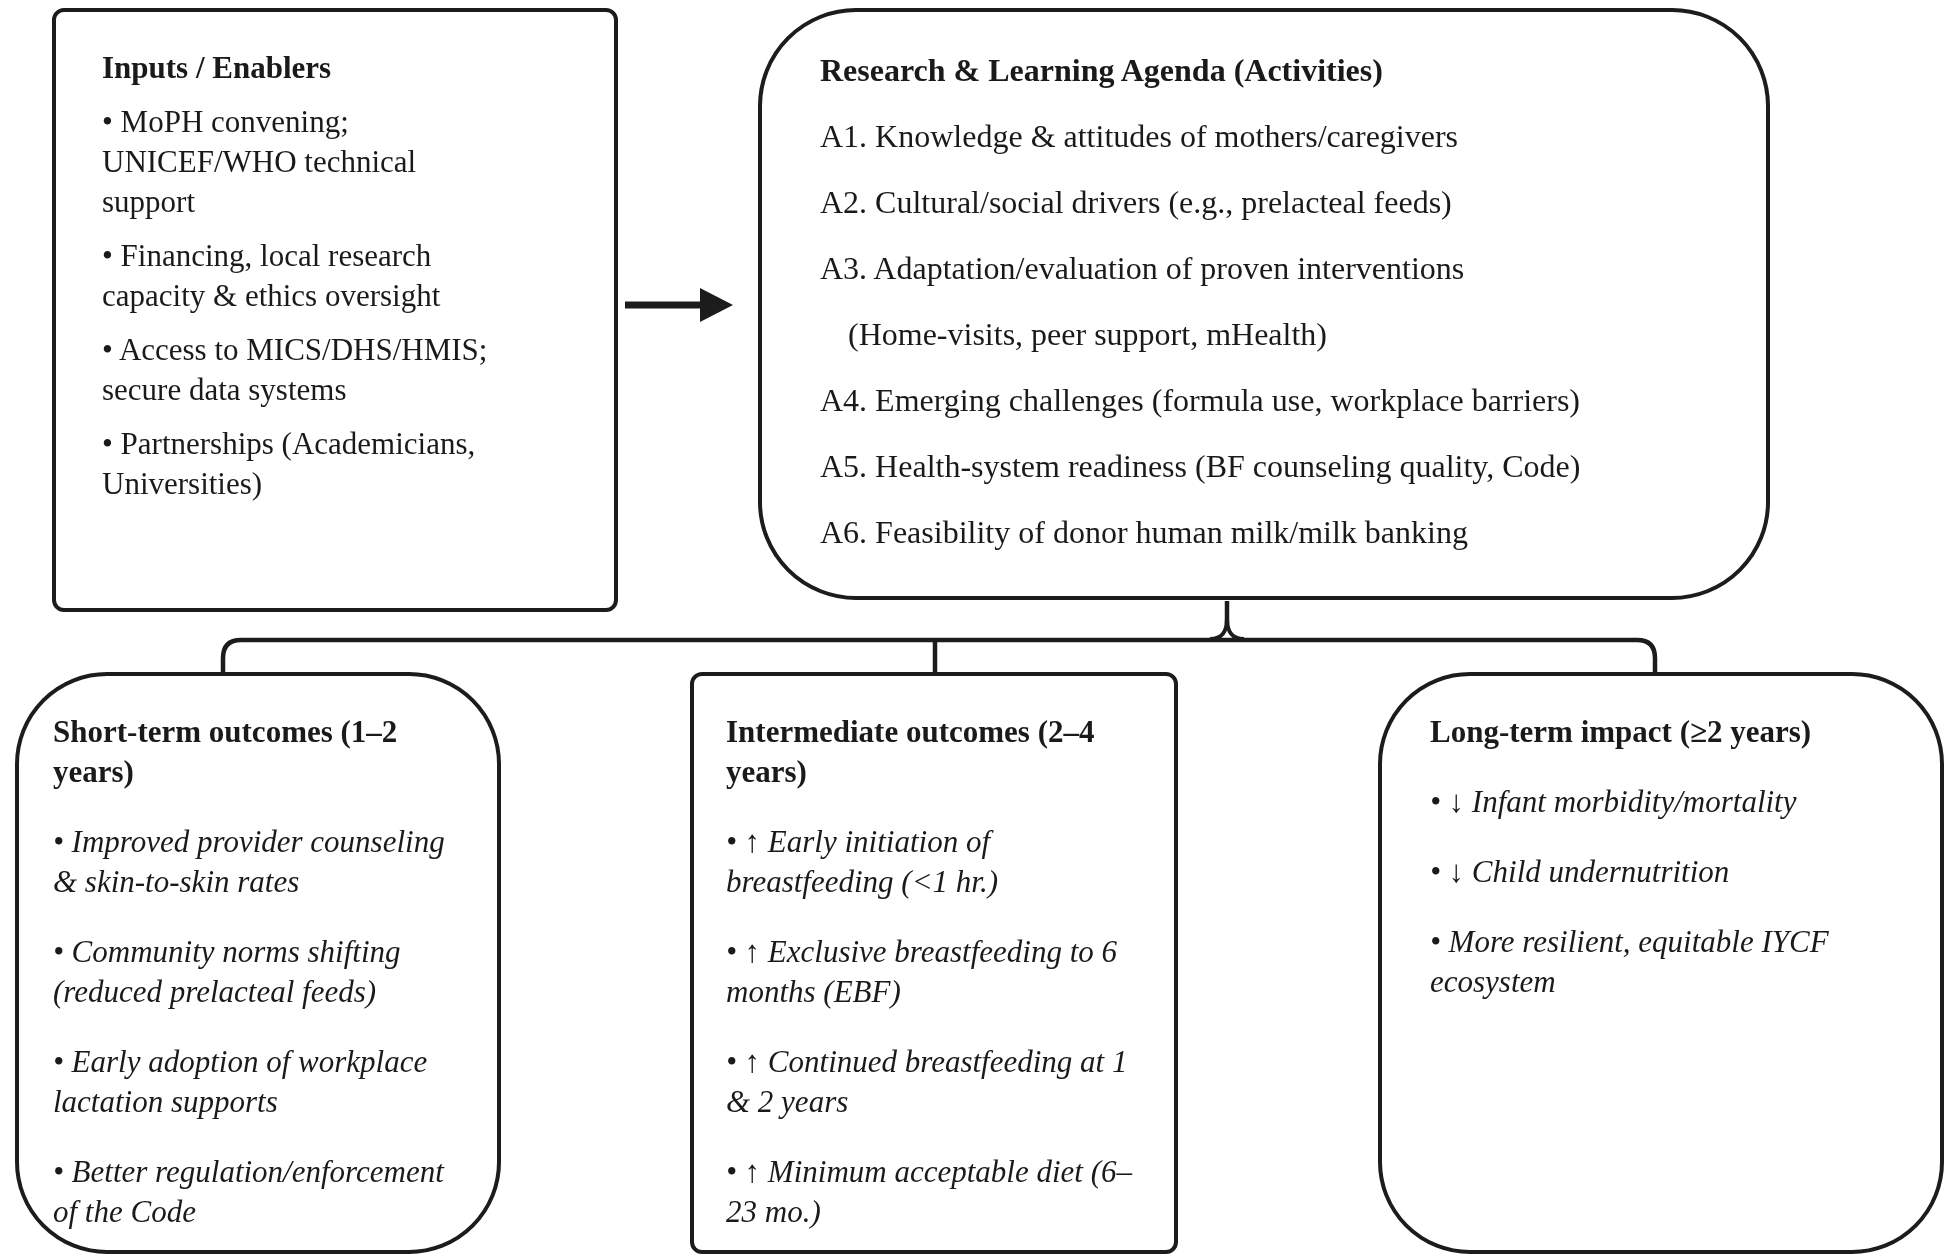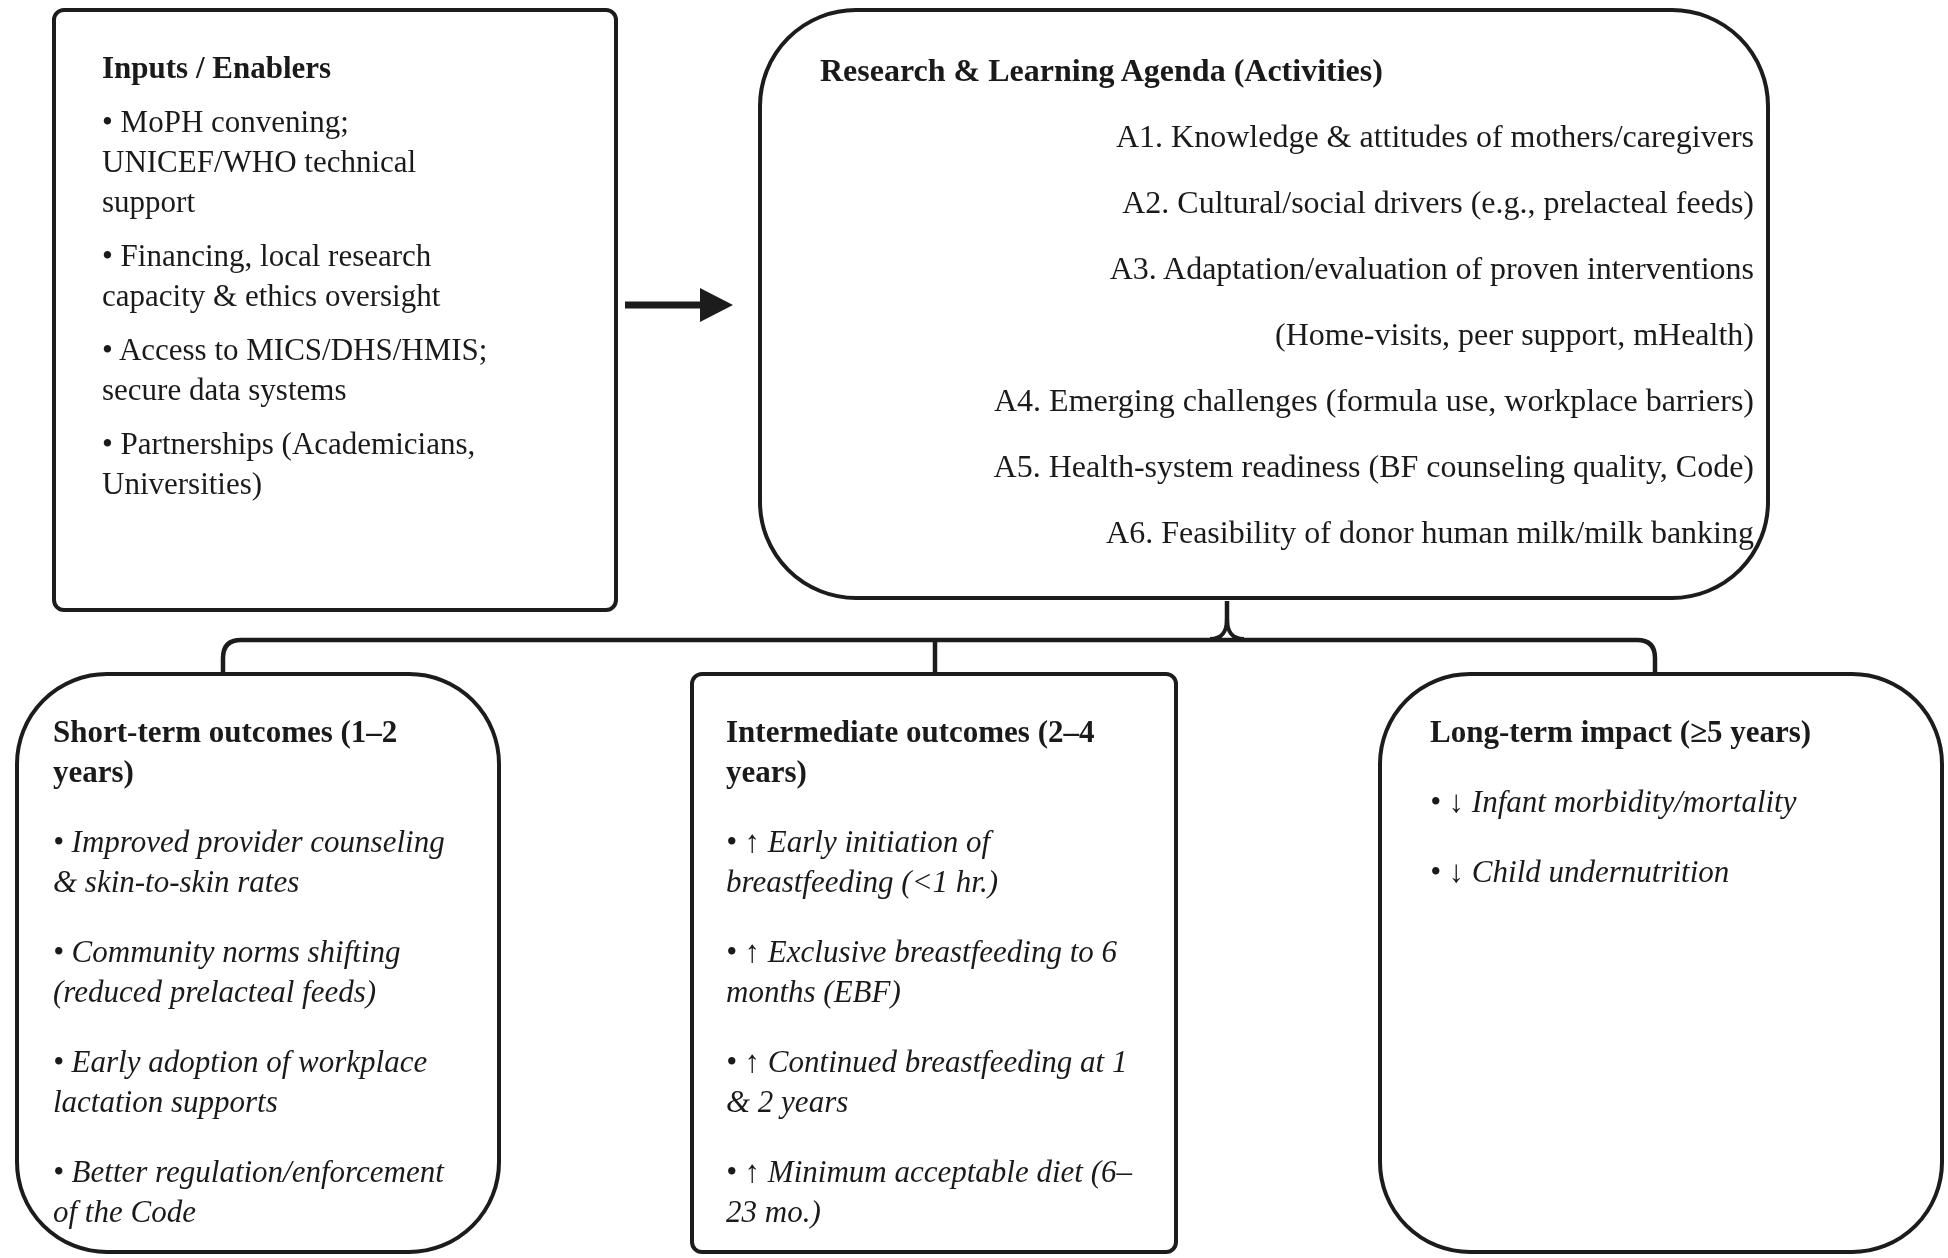--- a/index.html
+++ b/index.html
@@ -44,21 +44,20 @@
     left: 758px; top: 8px; width: 1012px; height: 592px;
     border-radius: 98px;
     padding: 36px 12px 0 58px;
     font-size: 32px;
   }
   #box-research .title { line-height: 44px; }
   #box-research .item {
     line-height: 44px;
     margin-top: 22px;
     white-space: nowrap;
-    text-align: right;
   }
   #box-research .item.cont { padding-left: 28px; }
   
   #box-short {
     left: 8px; top: 672px; width: 486px; height: 582px;
     border-radius: 92px;
     padding: 36px 2px 0 34px;
     margin-left: 7px;
   }
   #box-intermediate {
@@ -129,23 +128,25 @@
 breastfeeding (&lt;1 hr.)</div>
     <div class="item">• ↑ Exclusive breastfeeding to 6
 months (EBF)</div>
     <div class="item">• ↑ Continued breastfeeding at 1
 &amp; 2 years</div>
     <div class="item">• ↑ Minimum acceptable diet (6–
 23 mo.)</div>
   </div>
 
   <div class="node" id="box-long">
-    <div class="title">Long-term impact (≥5 years)</div>
+    <div class="title">Long-term impact (≥2 years)</div>
     <div class="item">• ↓ Infant morbidity/mortality</div>
     <div class="item">• ↓ Child undernutrition</div>
+    <div class="item">• More resilient, equitable IYCF
+ecosystem</div>
   </div>
 
   <svg id="connector-overlay" viewBox="0 0 1948 1258" xmlns="http://www.w3.org/2000/svg">
 
     <g>
       <path d="M625 305 H702" stroke="#1c1c1c" stroke-width="7" fill="none"></path>
       <polygon points="700,288 733,305 700,322" fill="#1c1c1c"></polygon>
     </g>
 
     <g>

